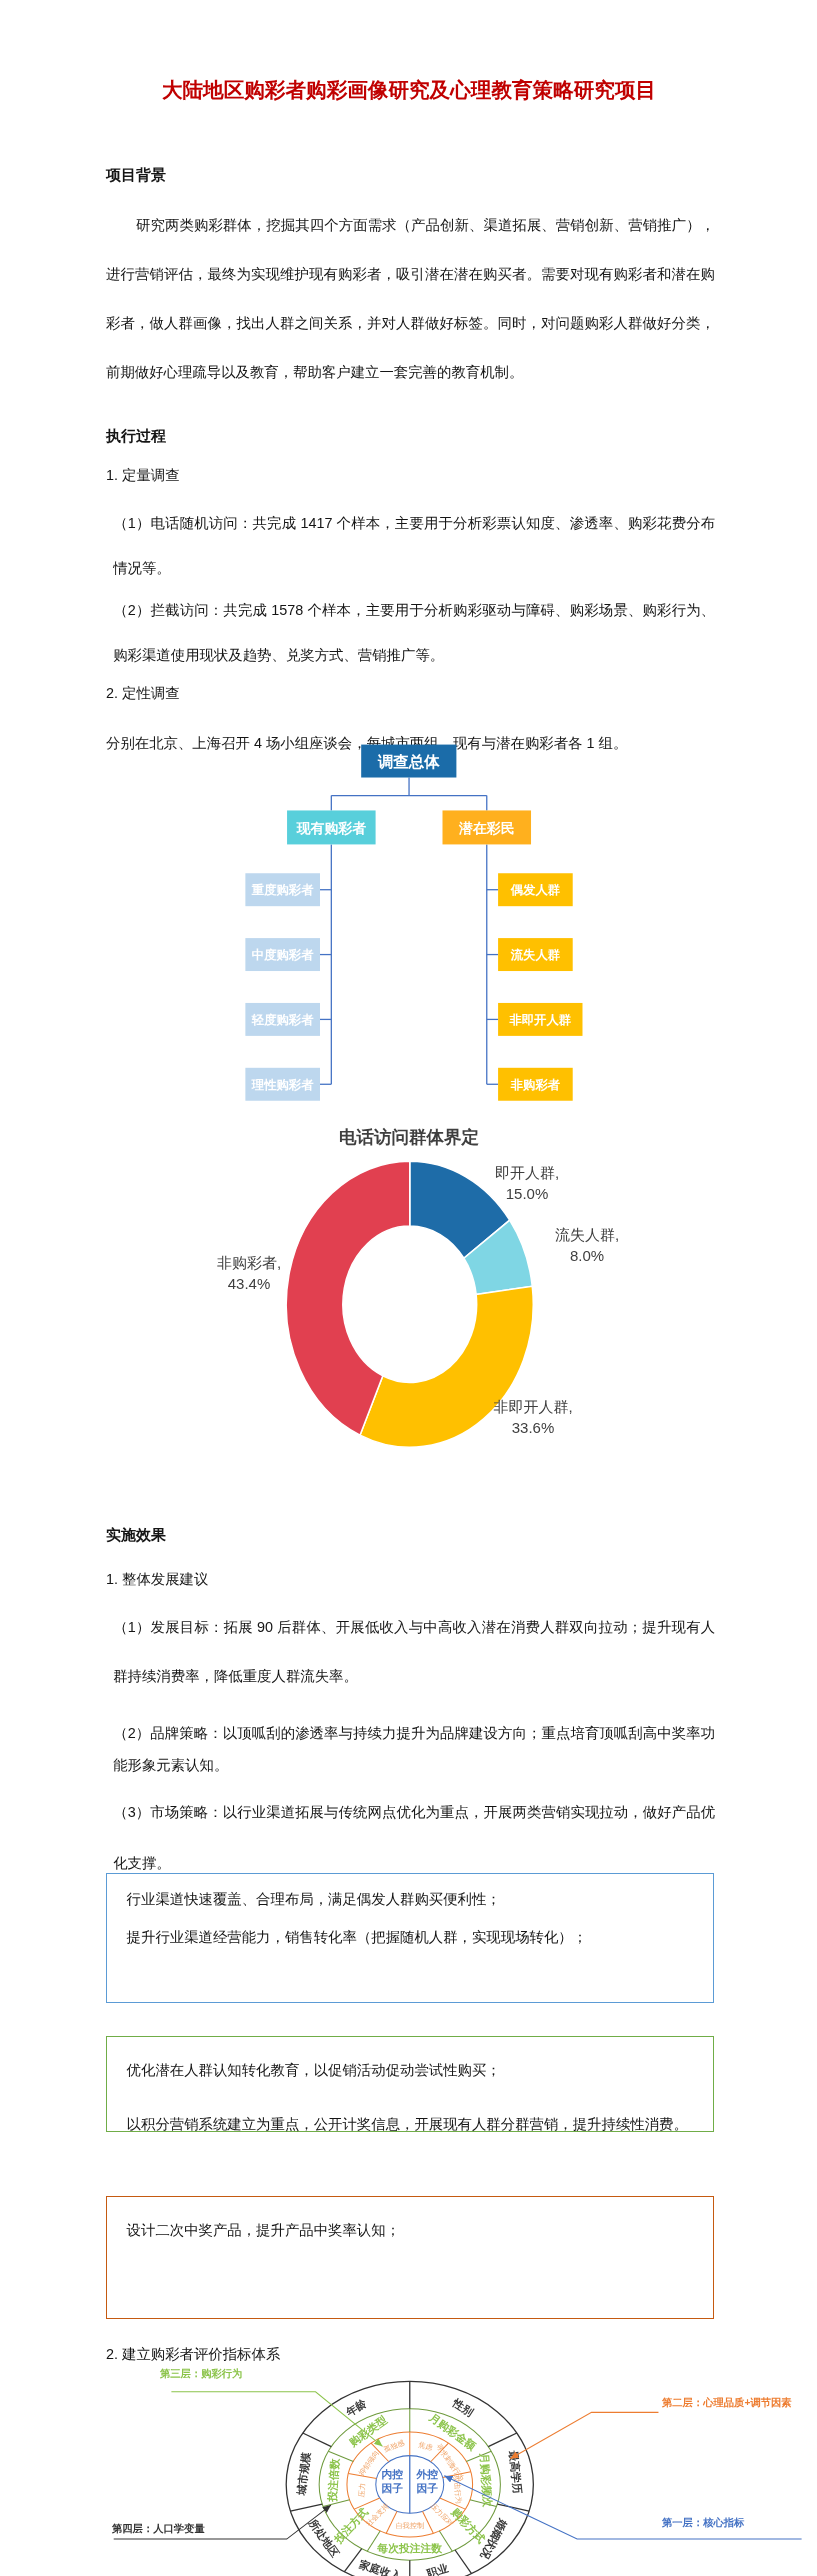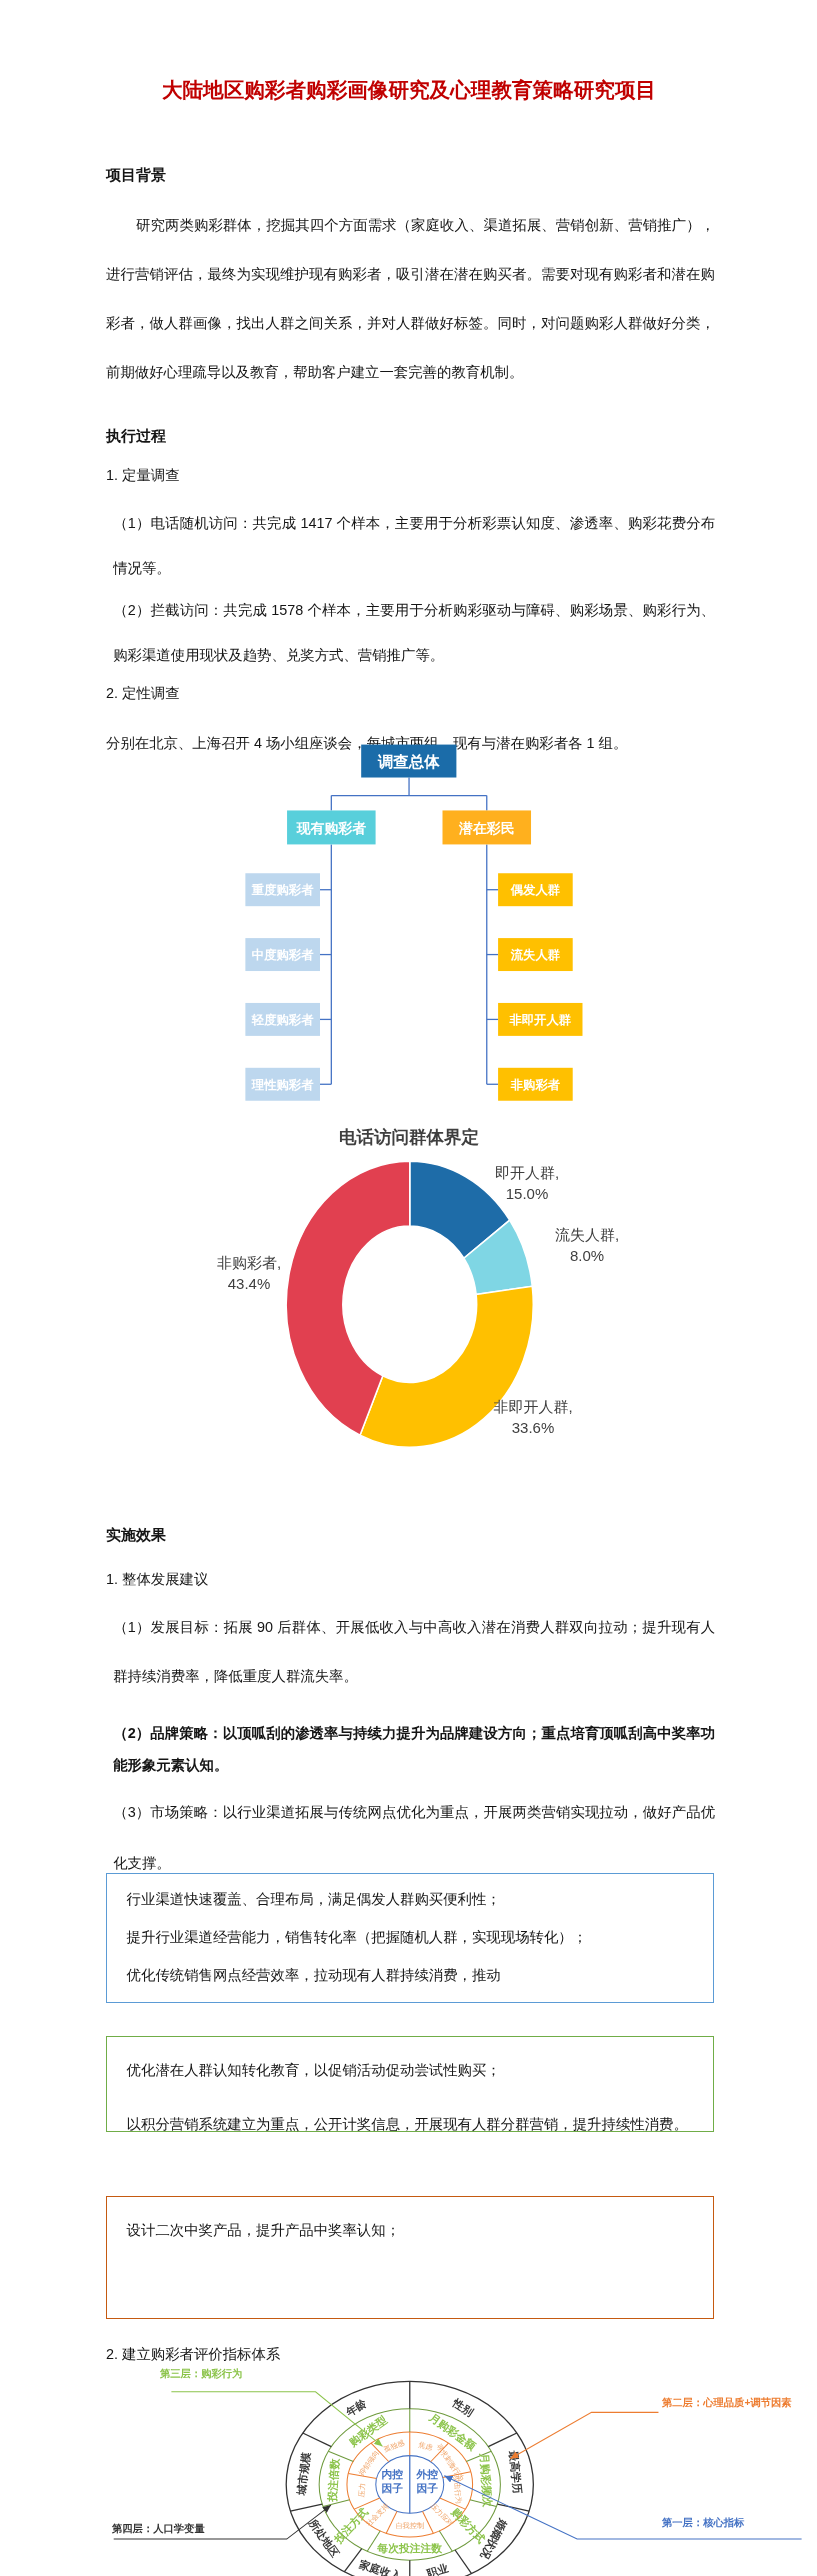--- a/index.html
+++ b/index.html
@@ -4,37 +4,37 @@
 <style>
   html,body{margin:0;padding:0;background:#fff;}
   body{width:818px;height:3117px;position:relative;overflow:hidden;
        font-family:"Liberation Sans","DejaVu Sans",sans-serif;color:#111;}
   .abs{position:absolute;}
   .doc-title{left:0;top:76px;width:818px;text-align:center;font-size:20.6px;font-weight:bold;font-family:Liberation Mono, monospace;}
   .h1{left:106px;font-size:15px;font-weight:bold;color:#151515;}
   .num-item{left:106px;font-size:14.4px;color:#151515;}
   .p{left:106px;width:609px;font-size:14.4px;text-align:justify;color:#151515;}
   .lh96{line-height:49px;} .lh88{line-height:45px;} .lh95{line-height:49px;}
-  .lh62{line-height:32px;font-weight:bold;} .lh75{line-height:51px;}
+  .lh62{line-height:32px;} .lh75{line-height:51px;}
   .indent{text-indent:30px;}
   .rec-box{left:106px;width:608px;box-sizing:border-box;border:1.5px solid #888;
            padding:6.2px 19.6px;font-size:14.4px;color:#151515;}
   .rec-box .bl{line-height:38px;}
   .rec-box2 .bl{line-height:54px;}
   .chart-title{left:0;top:1125px;width:818px;text-align:center;font-size:17.5px;font-weight:bold;color:#3F3F3F;}
   .donut-label{position:absolute;transform:translateX(-50%);text-align:center;
                font-size:15px;color:#3F3F3F;line-height:20.6px;white-space:nowrap;}
   .callout{position:absolute;font-size:10.3px;font-weight:bold;white-space:nowrap;}
 </style>
 </head>
 <body>
 
 <div class="abs doc-title" style="color: rgb(192, 0, 0);">大陆地区购彩者购彩画像研究及心理教育策略研究项目</div>
 <div class="abs h1" style="top:166px">项目背景</div>
-<div class="abs p lh96 indent" style="top:201px">研究两类购彩群体，挖掘其四个方面需求（家庭收入、渠道拓展、营销创新、营销推广），进行营销评估，最终为实现维护现有购彩者，吸引潜在潜在购买者。需要对现有购彩者和潜在购彩者，做人群画像，找出人群之间关系，并对人群做好标签。同时，对问题购彩人群做好分类，前期做好心理疏导以及教育，帮助客户建立一套完善的教育机制。</div>
+<div class="abs p lh96 indent" style="top:201px">研究两类购彩群体，挖掘其四个方面需求（产品创新、渠道拓展、营销创新、营销推广），进行营销评估，最终为实现维护现有购彩者，吸引潜在潜在购买者。需要对现有购彩者和潜在购彩者，做人群画像，找出人群之间关系，并对人群做好标签。同时，对问题购彩人群做好分类，前期做好心理疏导以及教育，帮助客户建立一套完善的教育机制。</div>
 
 <div class="abs h1" style="top:427px">执行过程</div>
 <div class="abs num-item" style="top:466px">1. 定量调查</div>
 <div class="abs p lh88" style="top:501px;padding-left:7.2px;width:602px">（1）电话随机访问：共完成 1417 个样本，主要用于分析彩票认知度、渗透率、购彩花费分布情况等。</div>
 <div class="abs p lh88" style="top:588px;padding-left:7.2px;width:602px">（2）拦截访问：共完成 1578 个样本，主要用于分析购彩驱动与障碍、购彩场景、购彩行为、购彩渠道使用现状及趋势、兑奖方式、营销推广等。</div>
 <div class="abs num-item" style="top:684px">2. 定性调查</div>
 <div class="abs p lh88" style="top:721px">分别在北京、上海召开 4 场小组座谈会，每城市两组，现有与潜在购彩者各 1 组。</div>
 
 <svg id="org-chart" class="abs" style="left:222px;top:742px" width="371" height="368" viewBox="0 0 720 715">
     <line x1="363" y1="69" x2="363" y2="104" stroke="#4472C4" stroke-width="2.5"></line>
@@ -91,21 +91,20 @@
 
 <div class="abs h1" style="top:1526px">实施效果</div>
 <div class="abs num-item" style="top:1570px">1. 整体发展建议</div>
 <div class="abs p lh95" style="top:1603px;padding-left:7.2px;width:602px">（1）发展目标：拓展 90 后群体、开展低收入与中高收入潜在消费人群双向拉动；提升现有人群持续消费率，降低重度人群流失率。</div>
 <div class="abs p lh62" style="top:1717px;padding-left:7.2px;width:602px">（2）品牌策略：以顶呱刮的渗透率与持续力提升为品牌建设方向；重点培育顶呱刮高中奖率功能形象元素认知。</div>
 <div class="abs p lh75" style="top:1787px;padding-left:7.2px;width:602px">（3）市场策略：以行业渠道拓展与传统网点优化为重点，开展两类营销实现拉动，做好产品优化支撑。</div>
 
 <div class="abs rec-box" style="top: 1873px; height: 130px; border-color: rgb(91, 155, 213);" id="box-blue">
   <div class="bl">行业渠道快速覆盖、合理布局，满足偶发人群购买便利性；</div>
   <div class="bl">提升行业渠道经营能力，销售转化率（把握随机人群，实现现场转化）；</div>
-  <div class="bl">优化传统销售网点经营效率，拉动现有人群持续消费，推动</div>
 </div>
 <div class="abs rec-box rec-box2" style="top: 2036px; height: 96px; border-color: rgb(112, 173, 71);" id="box-green">
   <div class="bl">优化潜在人群认知转化教育，以促销活动促动尝试性购买；</div>
   <div class="bl">以积分营销系统建立为重点，公开计奖信息，开展现有人群分群营销，提升持续性消费。</div>
 </div>
 <div class="abs rec-box rec-box2" style="top: 2196px; height: 123px; border-color: rgb(197, 90, 17);" id="box-orange">
   <div class="bl">设计二次中奖产品，提升产品中奖率认知；</div>
 </div>
 
 <div class="abs num-item" style="top:2345px">2. 建立购彩者评价指标体系</div>

